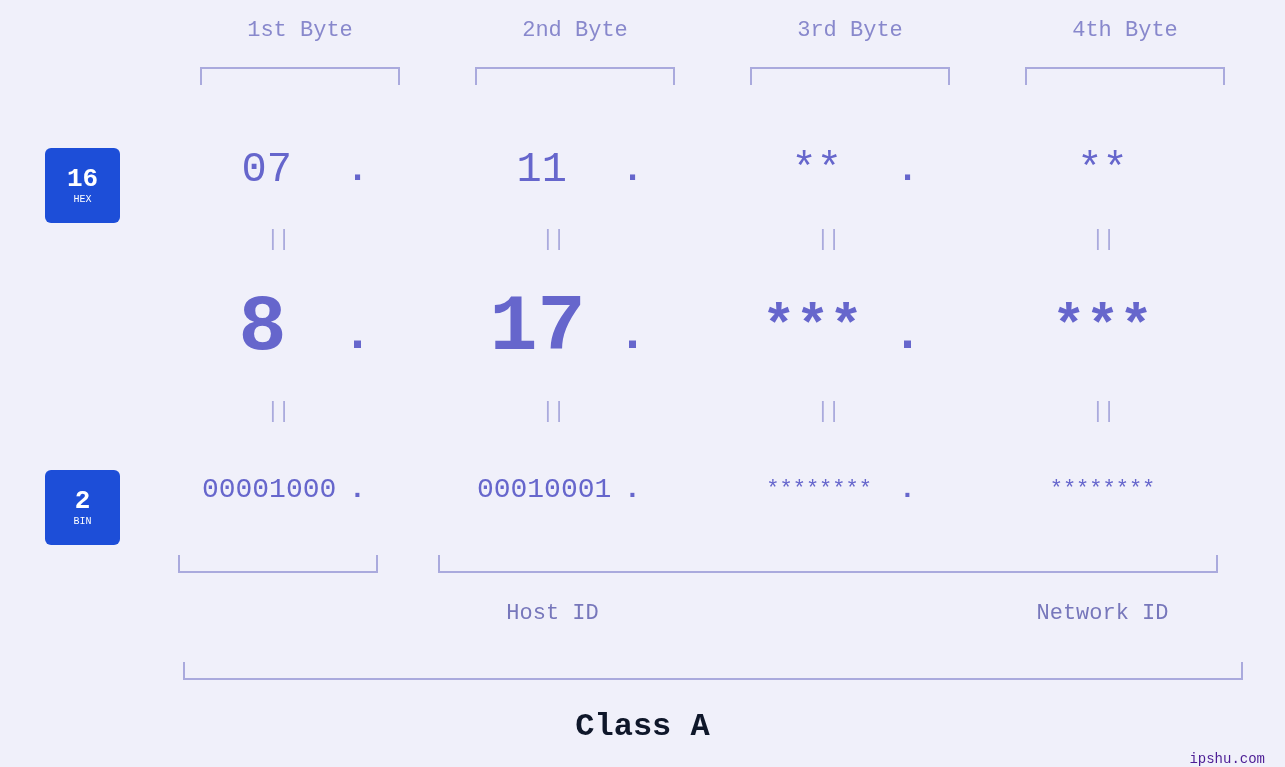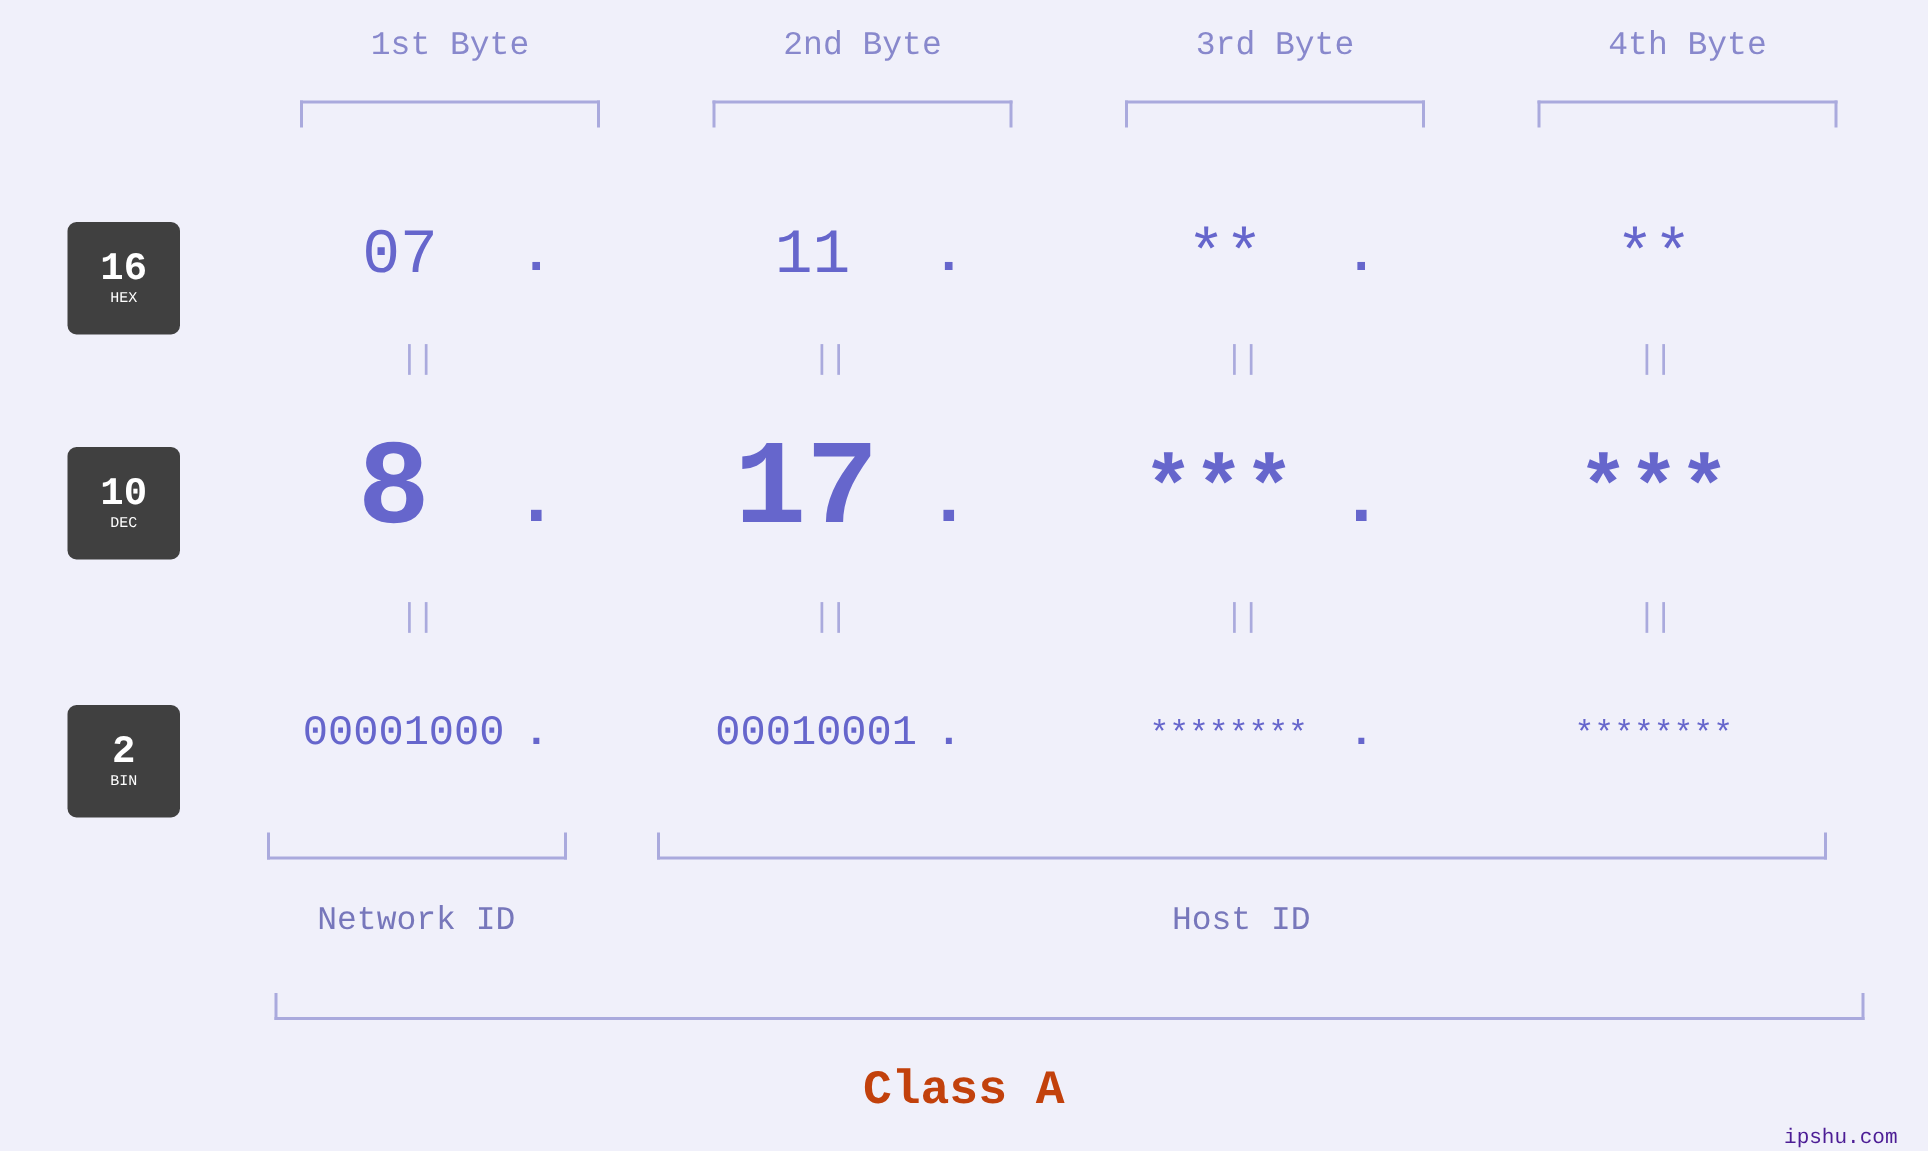--- a/index.html
+++ b/index.html
@@ -62,21 +62,21 @@
       border-left: 2px solid #aaaadd;
       border-right: 2px solid #aaaadd;
     }
 
     
     .badge {
       position: absolute;
       left: 45px;
       width: 75px;
       height: 75px;
-      background-color: #404040;
+      background-color: #1d4ed8;
       color: white;
       display: flex;
       flex-direction: column;
       align-items: center;
       justify-content: center;
       border-radius: 6px;
     }
 
     .badge-num {
       font-size: 26px;
@@ -134,21 +134,21 @@
       align-items: center;
     }
 
     .equals-sign {
       color: #aaaadd;
       font-size: 22px;
       letter-spacing: -2px;
     }
 
     .class-label {
-      color: #c2410c;
+      color: #0f172a;
       font-size: 32px;
       font-weight: bold;
     }
 
     .watermark {
       position: absolute;
       bottom: 0;
       right: 20px;
       color: #4c1d95;
       font-size: 14px;
@@ -212,24 +212,20 @@
         <span class="equals-sign">||</span>
       </div>
     <div class="equals-cell">
         <span class="equals-sign">||</span>
       </div>
     <div class="equals-cell">
         <span class="equals-sign">||</span>
       </div>
   </div>
 
-  <div class="badge" style="top: 298px;">
-    <span class="badge-num">10</span>
-    <span class="badge-label">DEC</span>
-  </div>
 
   <div style="display:flex; align-items:center; padding-left:140px; margin-top:4px; height:100px; width:100%;">
     <div class="byte-cell">
       <span class="byte-value dec-value">8</span>
       <span class="dot dec-dot">.</span>
     </div>
     <div class="byte-cell">
       <span class="byte-value dec-value">17</span>
       <span class="dot dec-dot">.</span>
     </div>
@@ -285,22 +281,22 @@
     <div style="width:275px; display:flex; justify-content:center;">
       <div style="width:200px; height:18px; border-bottom:2px solid #aaaadd; border-left:2px solid #aaaadd; border-right:2px solid #aaaadd;"></div>
     </div>
 
     <div style="width:825px; display:flex; justify-content:center;">
       <div style="width:780px; height:18px; border-bottom:2px solid #aaaadd; border-left:2px solid #aaaadd; border-right:2px solid #aaaadd;"></div>
     </div>
   </div>
 
   <div style="display:flex; padding-left:140px; width:100%; margin-top:8px;">
+    <div style="width:825px; text-align:center; color:#7777bb; font-size:22px;">Host ID</div>
     <div style="width:275px; text-align:center; color:#7777bb; font-size:22px;">Network ID</div>
-    <div style="width:825px; text-align:center; color:#7777bb; font-size:22px;">Host ID</div>
   </div>
 
   <div style="margin-top:16px; width:1060px; margin-left:140px; height:18px; border-bottom:2px solid #aaaadd; border-left:2px solid #aaaadd; border-right:2px solid #aaaadd;"></div>
 
   <div style="margin-top:8px; text-align:center; width:100%;">
     <span class="class-label">Class A</span>
   </div>
 
   <div class="watermark">ipshu.com</div>
 

